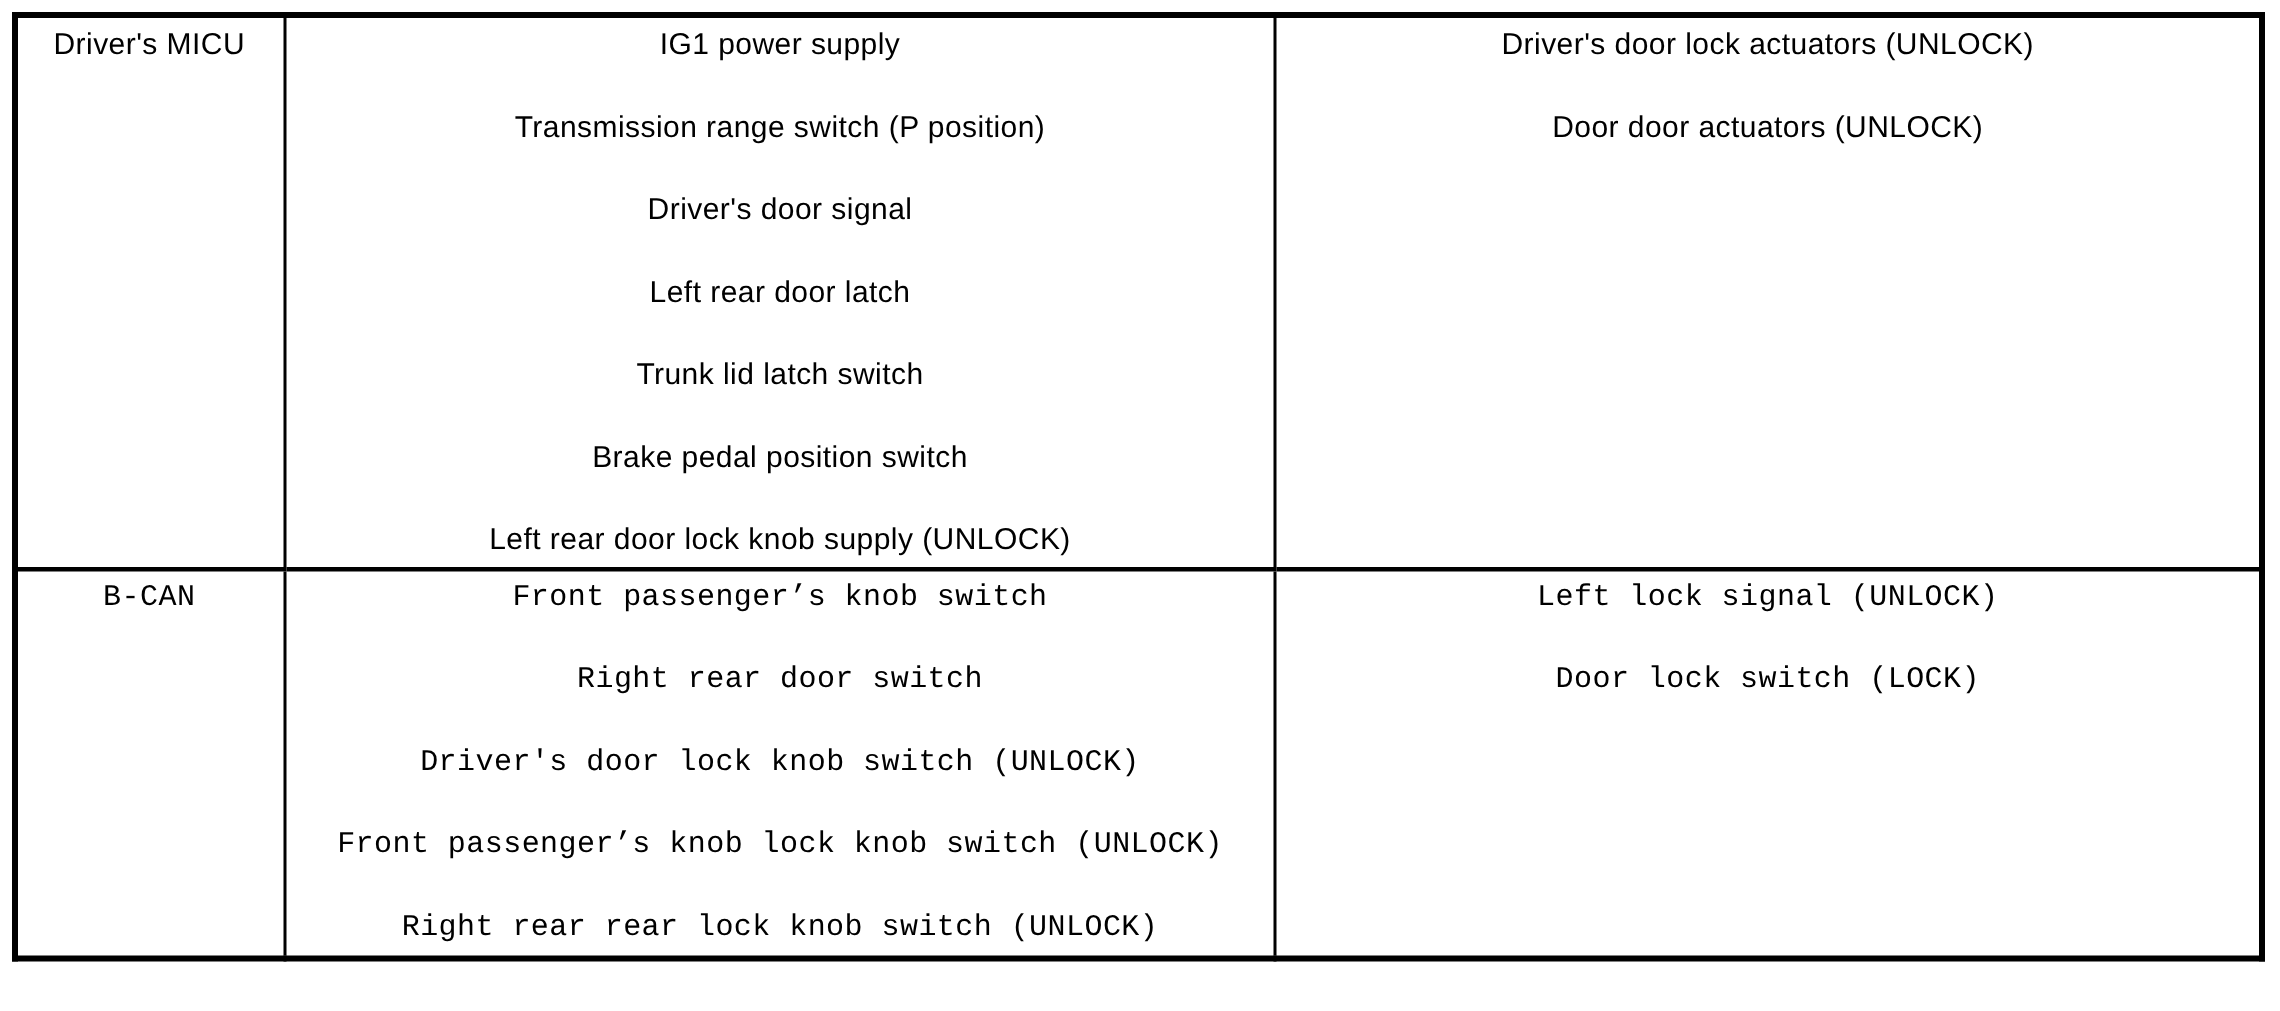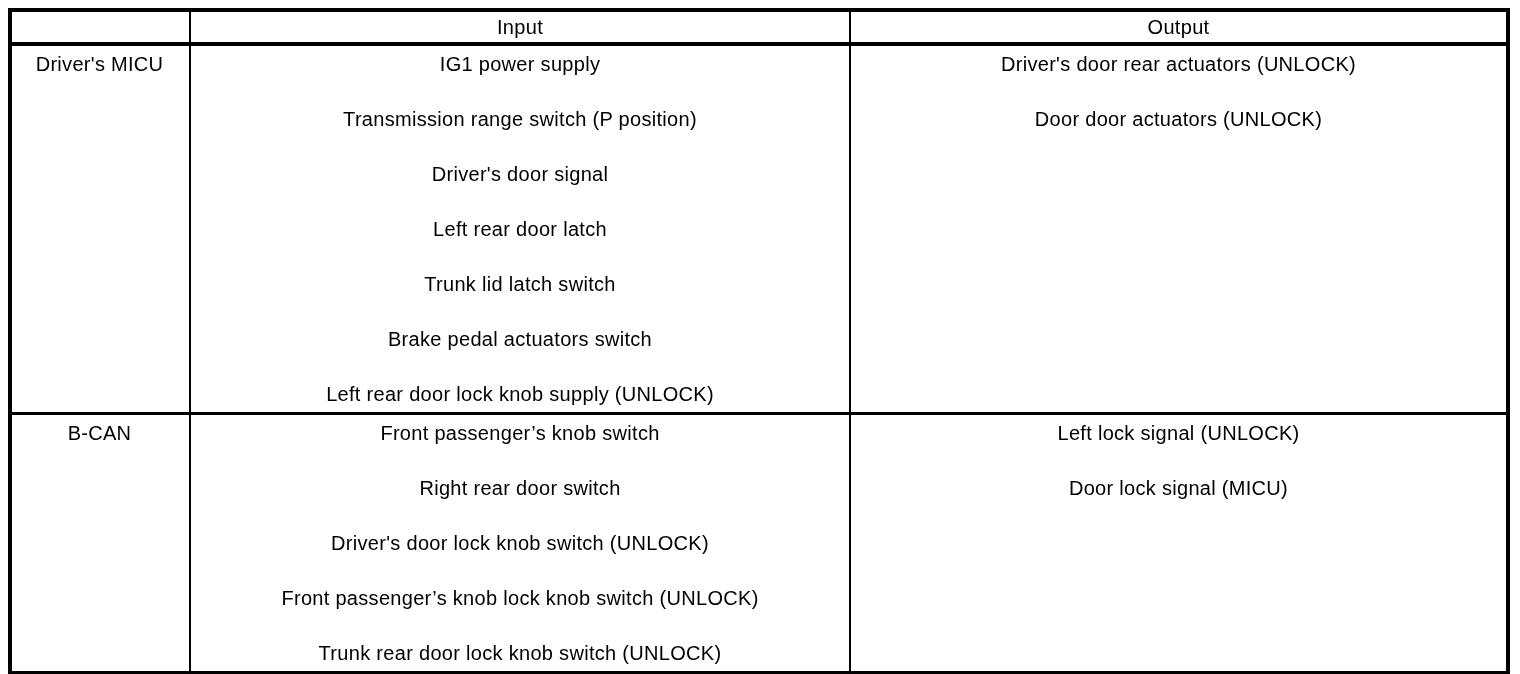--- a/index.html
+++ b/index.html
@@ -44,20 +44,21 @@
     height: 30px;
     text-align: center;
     vertical-align: middle;
     border-bottom: 4px solid #000000;
     line-height: 30px;
   }
   tr.row-micu td { height: 362px; }
   tr.row-bcan td {
     height: 249px;
     border-top: 3px solid #000000;
+    font-family: Liberation Mono, monospace;
   }
   .cell-list {
     padding: 6px 5px 6px 5px;
     text-align: center;
   }
   .cell-list .line {
     line-height: 24px;
     margin-bottom: 31px;
     white-space: nowrap;
     overflow: hidden;
@@ -73,66 +74,61 @@
 <body>
 
 <div class="page">
   <table class="io-table">
     <colgroup>
       <col class="c1">
         <col class="c2">
         <col class="c3">
     </colgroup>
     <tbody>
-        <tr class="header-row">
-      <th></th>
-      <th>Input</th>
-      <th>Output</th>
-    </tr>
     <tr class="row-micu">
       <td class="source-cell">
         <div class="cell-list">
           <div class="line">Driver's MICU</div>
         </div>
       </td>
       <td>
         <div class="cell-list">
               <div class="line">IG1 power supply</div>
               <div class="line">Transmission range switch (P position)</div>
               <div class="line">Driver's door signal</div>
               <div class="line">Left rear door latch</div>
               <div class="line">Trunk lid latch switch</div>
-              <div class="line">Brake pedal actuators switch</div>
+              <div class="line">Brake pedal position switch</div>
               <div class="line">Left rear door lock knob supply (UNLOCK)</div>
             </div>
       </td>
       <td>
         <div class="cell-list">
-              <div class="line">Driver's door rear actuators (UNLOCK)</div>
+              <div class="line">Driver's door lock actuators (UNLOCK)</div>
               <div class="line">Door door actuators (UNLOCK)</div>
             </div>
       </td>
     </tr>
     <tr class="row-bcan">
       <td class="source-cell">
         <div class="cell-list">
           <div class="line">B-CAN</div>
         </div>
       </td>
       <td>
         <div class="cell-list">
               <div class="line">Front passenger’s knob switch</div>
               <div class="line">Right rear door switch</div>
               <div class="line">Driver's door lock knob switch (UNLOCK)</div>
               <div class="line">Front passenger’s knob lock knob switch (UNLOCK)</div>
-              <div class="line">Trunk rear door lock knob switch (UNLOCK)</div>
+              <div class="line">Right rear rear lock knob switch (UNLOCK)</div>
             </div>
       </td>
       <td>
         <div class="cell-list">
               <div class="line">Left lock signal (UNLOCK)</div>
-              <div class="line">Door lock signal (MICU)</div>
+              <div class="line">Door lock switch (LOCK)</div>
             </div>
       </td>
     </tr>
   </tbody>
     </table>
 </div>
 
 </body></html>

